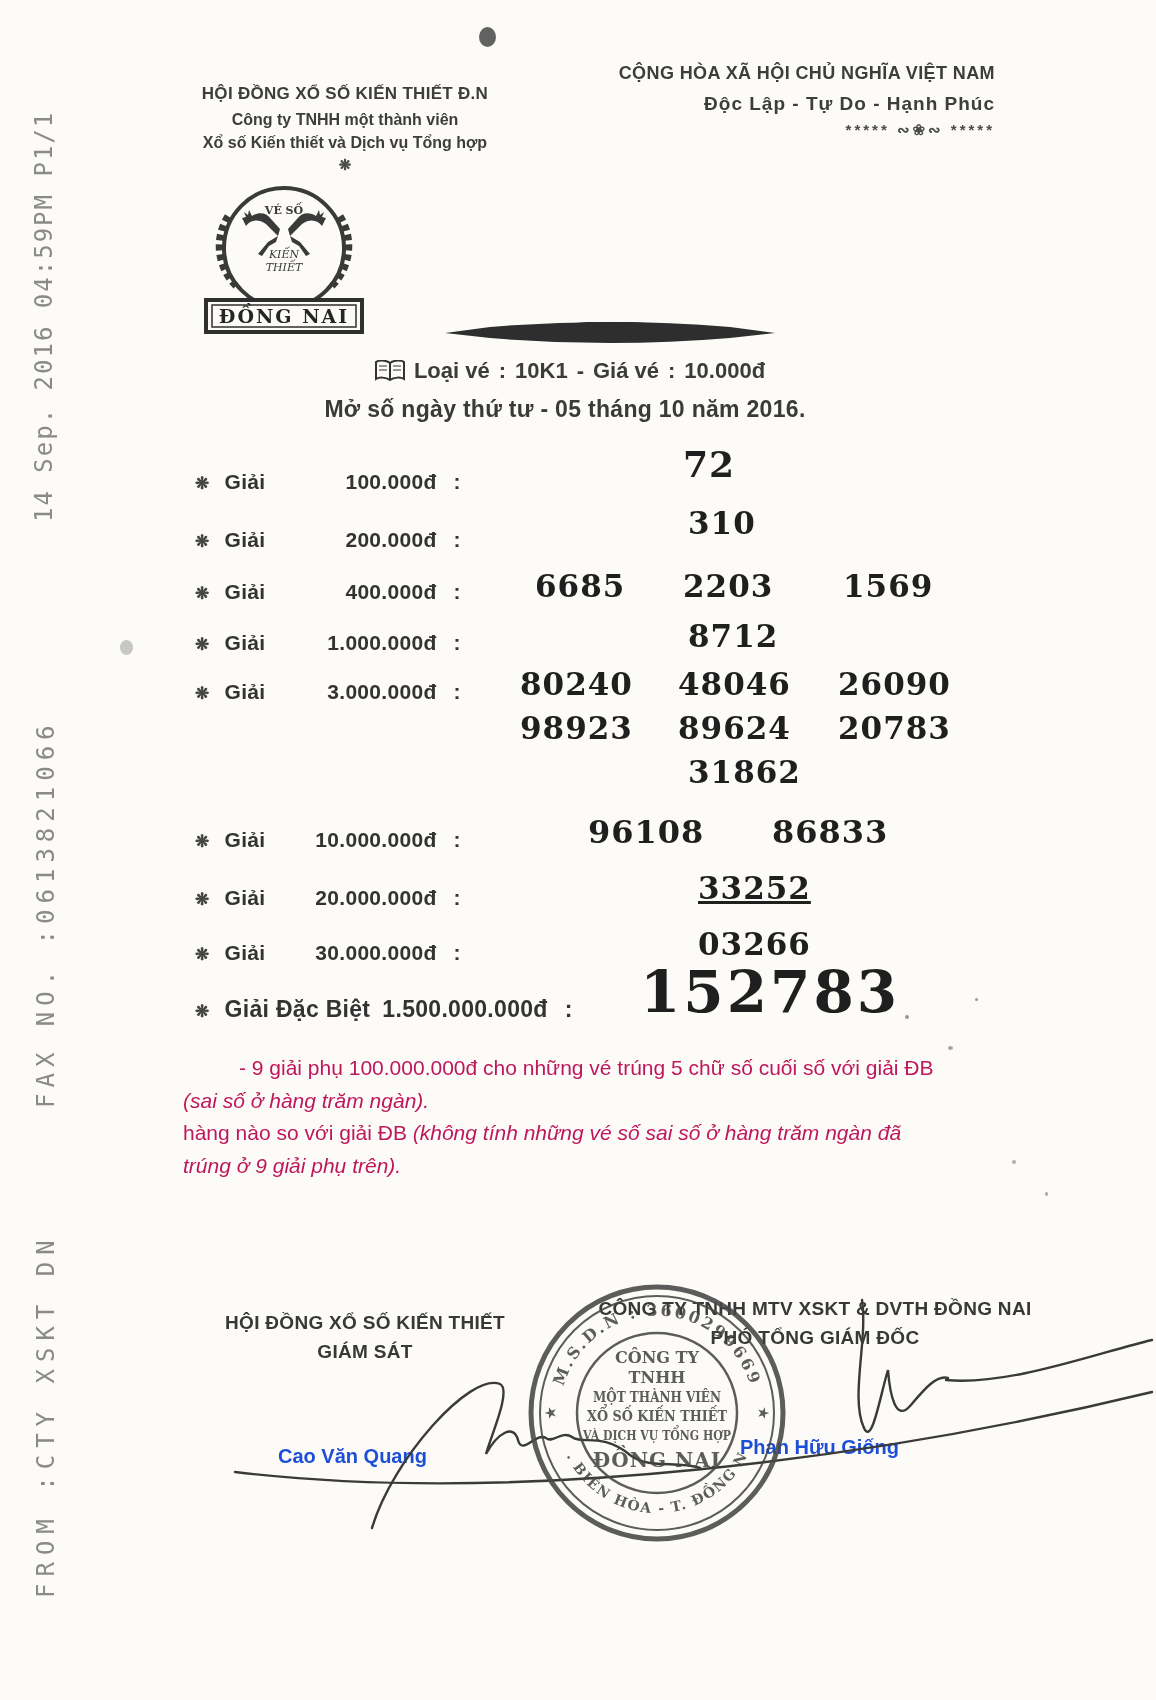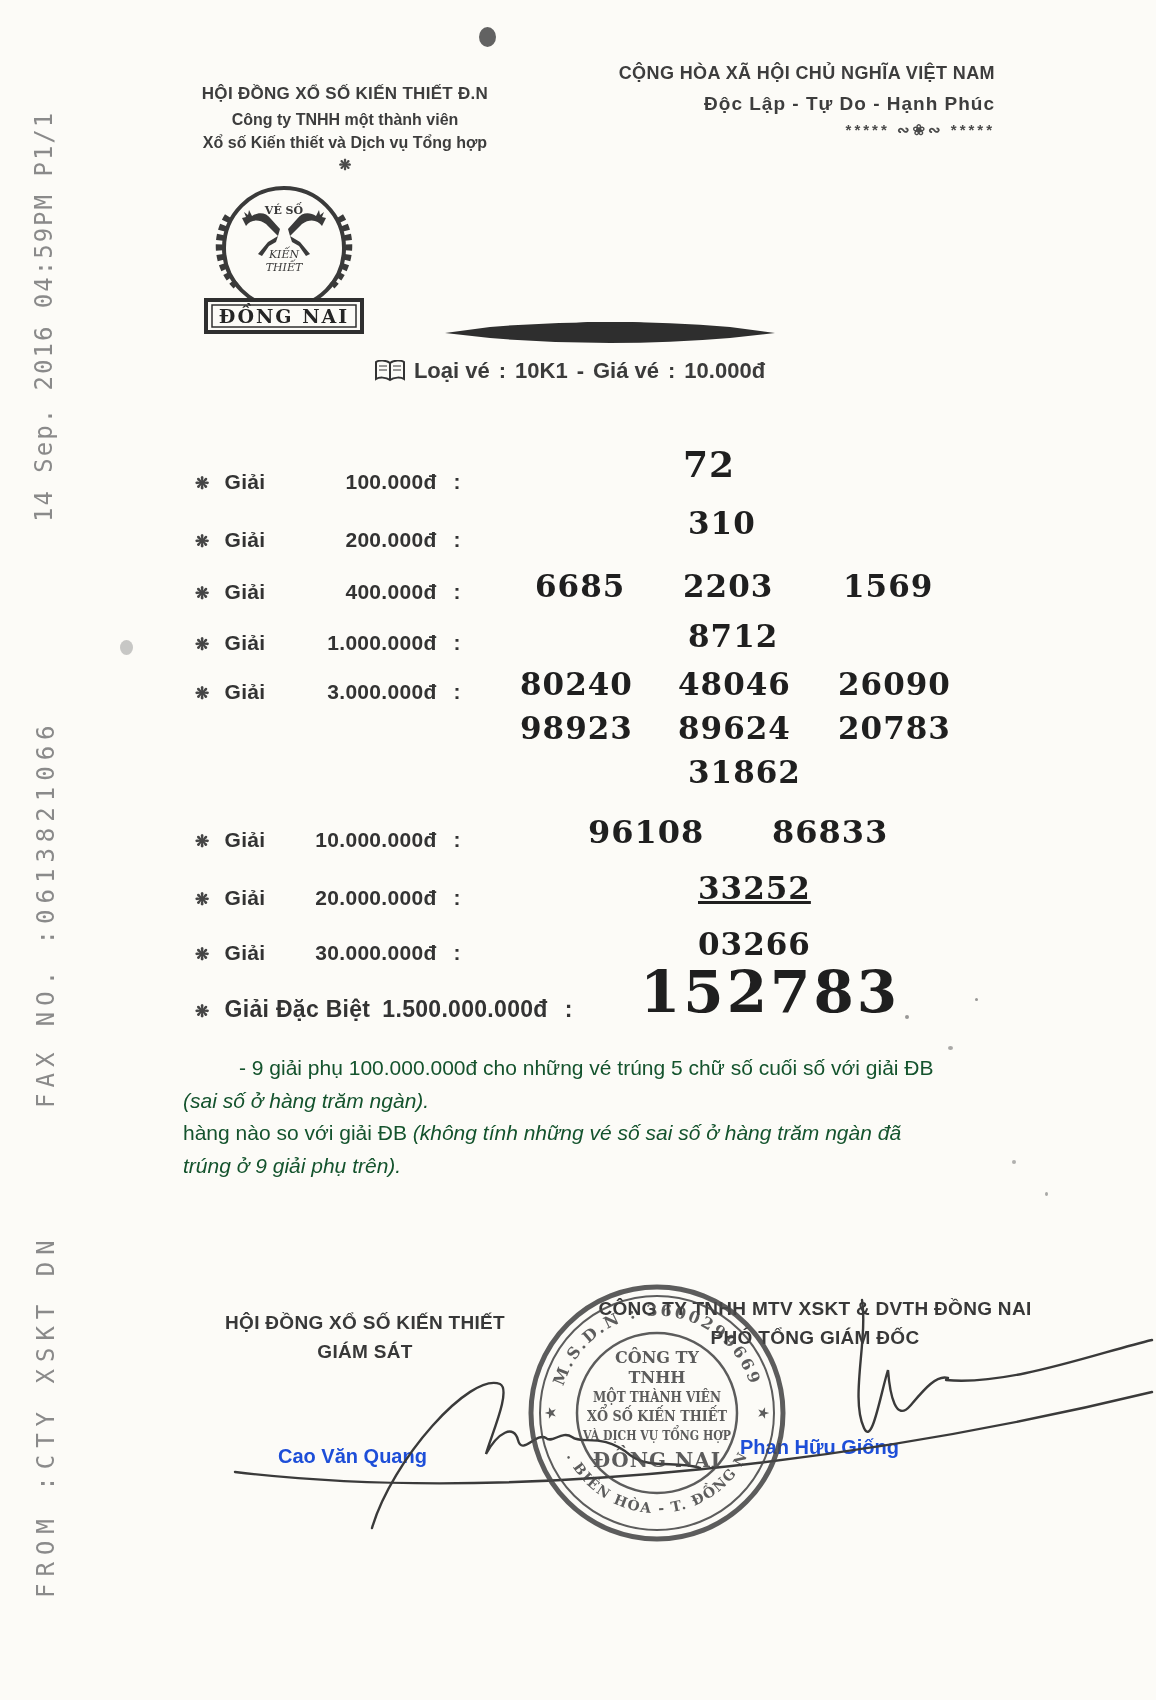--- a/index.html
+++ b/index.html
@@ -32,21 +32,21 @@
        font-weight:bold;color:#333;font-size:21px;letter-spacing:.3px;}
   .bullet{font-size:17px;margin-right:15px;color:#454545;}
   .lname{width:60px;}
   .lamount{width:152px;text-align:right;margin-right:15px;}
   .lcolon{margin-left:2px;}
   .special .lname{width:auto;margin-right:12px;}
   .special .lamount{width:auto;}
   .special{font-size:23px;}
   .num{position:absolute;font-family:"DejaVu Serif",serif;font-weight:bold;color:#1f1f1f;letter-spacing:1px;}
   
-  .notes{position:absolute;font-size:21px;color:#14532d;line-height:1.55;}
+  .notes{position:absolute;font-size:21px;color:#be185d;line-height:1.55;}
   .nline{white-space:nowrap;}
   .indent{text-indent:56px;}
   .ital{font-style:italic;}
   
   .sigorg{position:absolute;text-align:center;font-weight:bold;font-size:19px;color:#383838;letter-spacing:.3px;}
   .sigrole{margin-top:7px;font-size:19px;}
   .signame{position:absolute;font-family:Liberation Sans, sans-serif;font-weight:bold;font-size:20px;color:#1d4ed8;}
   .speck{position:absolute;border-radius:50%;background:#555;}
   svg{display:block;}
 </style>
@@ -120,20 +120,21 @@
       <line x1="18" y1="10" x2="26" y2="10" stroke="#333" stroke-width="1"></line>
     </svg>
     <span>Loại vé</span>
     <span>:</span>
     <span>10K1</span>
     <span>-</span>
     <span>Giá vé</span>
     <span>:</span>
     <span>10.000đ</span>
   </div>
+  <div class="tline2" style="left:265px;top:396px;width:600px;">Mở số ngày thứ tư  -  05 tháng 10 năm 2016.</div>
 
   <div class="lbl" style="top:470px;">
     <span class="bullet">❋</span>
     <span class="lname">Giải</span>
     <span class="lamount">100.000đ</span>
     <span class="lcolon">:</span>
   </div>
   <div class="lbl" style="top:528px;">
     <span class="bullet">❋</span>
     <span class="lname">Giải</span>

